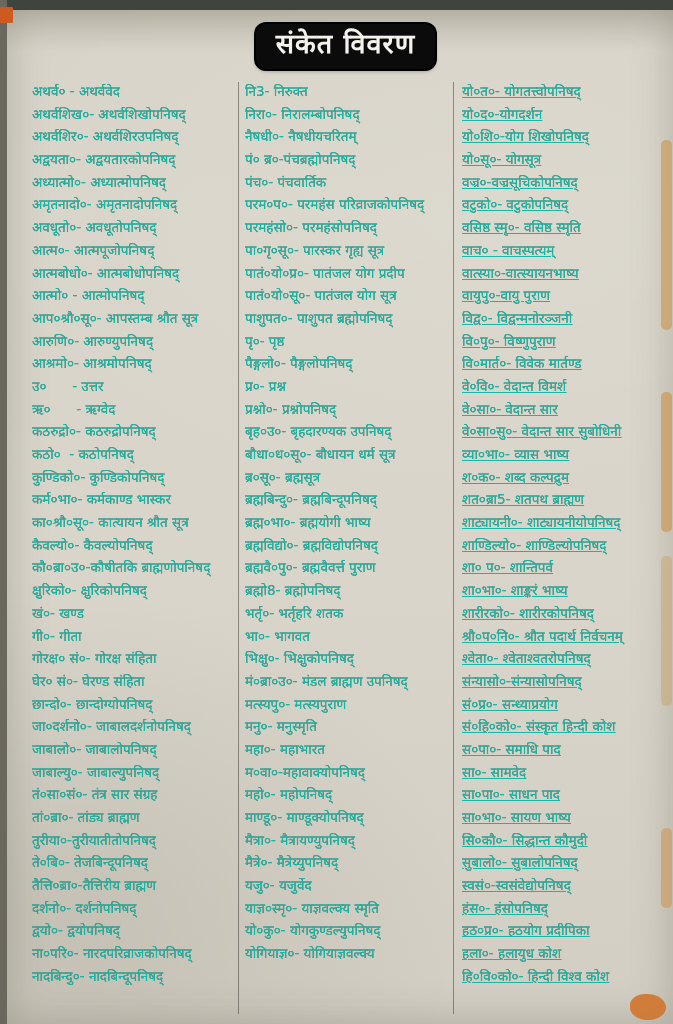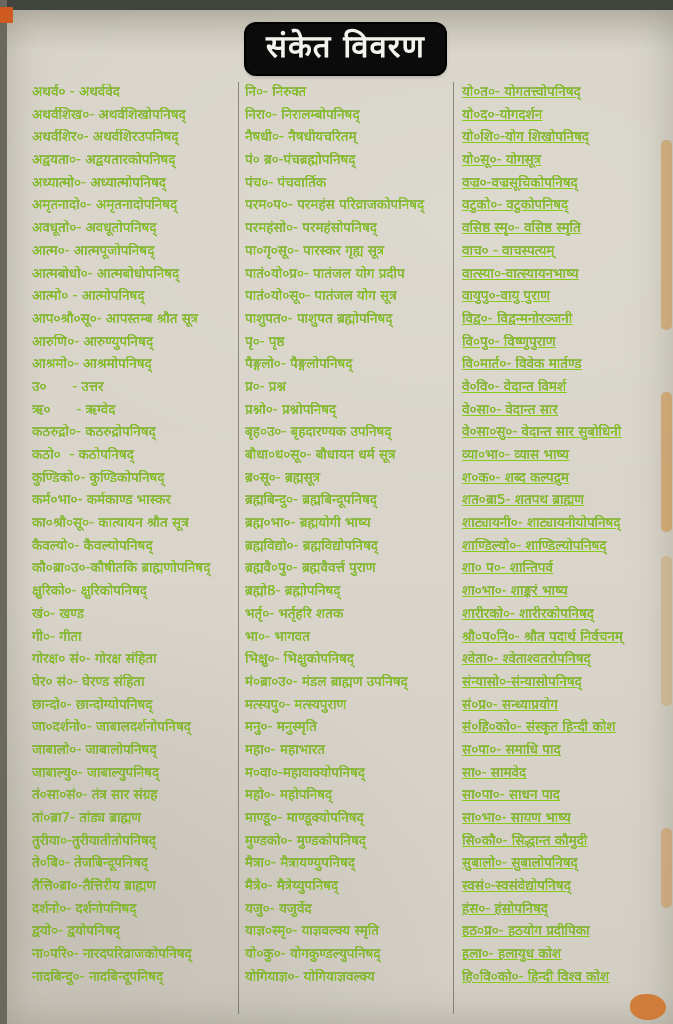--- a/index.html
+++ b/index.html
@@ -15,30 +15,30 @@
       radial-gradient(ellipse 700px 600px at 10% 90%, rgba(90,85,70,0.12), rgba(0,0,0,0) 55%),
       linear-gradient(180deg,#c3bfb2 0%,#d8d4c9 4%,#d9d5ca 55%,#d2cec3 100%);
     box-shadow:inset 0 0 40px rgba(60,55,40,0.25);
   }
   .title-wrap{
     position:absolute;left:0;top:24px;width:100%;text-align:center;
   }
   .title-box{
     display:inline-block;margin-left:18px;
     background:#0b0b0b;color:#f4f2ec;
-    font-size:31px;font-weight:bold;line-height:1.2;
+    font-size:27px;font-weight:bold;line-height:1.2;
     padding:4px 20px 9px 20px;border-radius:10px;
     box-shadow:0 0 0 2px #000, 0 2px 4px rgba(0,0,0,0.35);
     letter-spacing:1px;
     text-align:center;
   }
   .content{
     position:absolute;left:32px;top:80px;right:6px;bottom:4px;
     display:flex;flex-direction:row;
-    color:#84cc16;
+    color:#14b8a6;
   }
   .col{
     overflow:hidden;
   }
   .col-1{width:206px;}
   .col-2{width:208px;padding-left:6px;}
   .col-3{flex:1;padding-left:8px;text-decoration:underline;}
   .vrule{
     width:1px;background:#4a463e;opacity:.55;margin:2px 0 6px 0;
   }
@@ -136,40 +136,40 @@
       <div class="row">छान्दो०- छान्दोग्योपनिषद्</div>
 
       <div class="row">जा०दर्शनो०- जाबालदर्शनोपनिषद्</div>
 
       <div class="row">जाबालो०- जाबालोपनिषद्</div>
 
       <div class="row">जाबाल्यु०- जाबाल्युपनिषद्</div>
 
       <div class="row">तं०सा०सं०- तंत्र सार संग्रह</div>
 
-      <div class="row">तां०ब्रा7- तांड्य ब्राह्मण</div>
+      <div class="row">तां०ब्रा०- तांड्य ब्राह्मण</div>
 
       <div class="row">तुरीया०-तुरीयातीतोपनिषद्</div>
 
       <div class="row">ते०बि०- तेजबिन्दूपनिषद्</div>
 
       <div class="row">तैत्ति०ब्रा०-तैत्तिरीय ब्राह्मण</div>
 
       <div class="row">दर्शनो०- दर्शनोपनिषद्</div>
 
       <div class="row">द्वयो०- द्वयोपनिषद्</div>
 
       <div class="row">ना०परि०- नारदपरिव्राजकोपनिषद्</div>
 
       <div class="row">नादबिन्दु०- नादबिन्दूपनिषद्</div>
     </div>
   <div class="vrule"></div>
   <div class="col col-2">
 
-      <div class="row">नि०- निरुक्त</div>
+      <div class="row">नि3- निरुक्त</div>
 
       <div class="row">निरा०- निरालम्बोपनिषद्</div>
 
       <div class="row">नैषधी०- नैषधीयचरितम्</div>
 
       <div class="row">पं० ब्र०-पंचब्रह्मोपनिषद्</div>
 
       <div class="row">पंच०- पंचवार्तिक</div>
 
 
@@ -222,21 +222,20 @@
       <div class="row">मनु०- मनुस्मृति</div>
 
       <div class="row">महा०- महाभारत</div>
 
       <div class="row">म०वा०-महावाक्योपनिषद्</div>
 
       <div class="row">महो०- महोपनिषद्</div>
 
       <div class="row">माण्डू०- माण्डूक्योपनिषद्</div>
 
-      <div class="row">मुण्डको०- मुण्डकोपनिषद्</div>
 
       <div class="row">मैत्रा०- मैत्रायण्युपनिषद्</div>
 
       <div class="row">मैत्रे०- मैत्रेय्युपनिषद्</div>
 
       <div class="row">यजु०- यजुर्वेद</div>
 
       <div class="row">याज्ञ०स्मृ०- याज्ञवल्क्य स्मृति</div>
 
       <div class="row">यो०कु०- योगकुण्डल्युपनिषद्</div>

